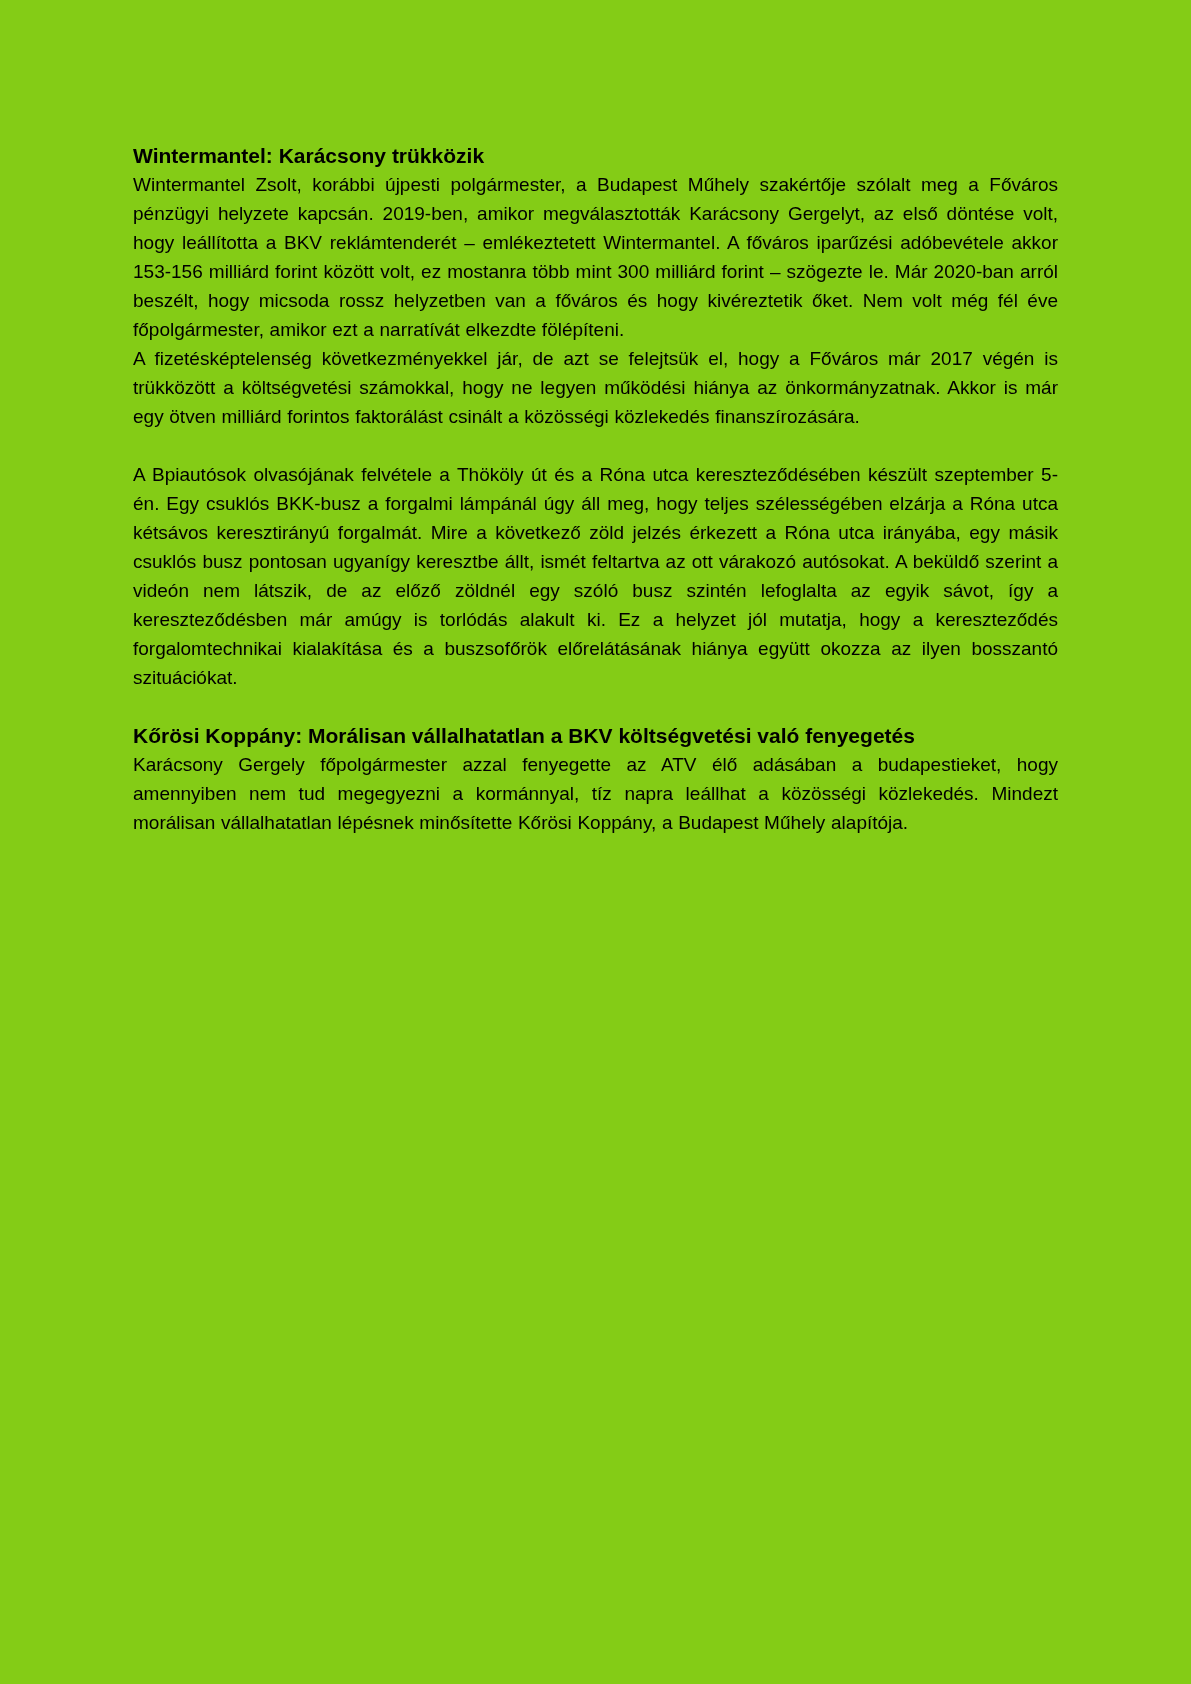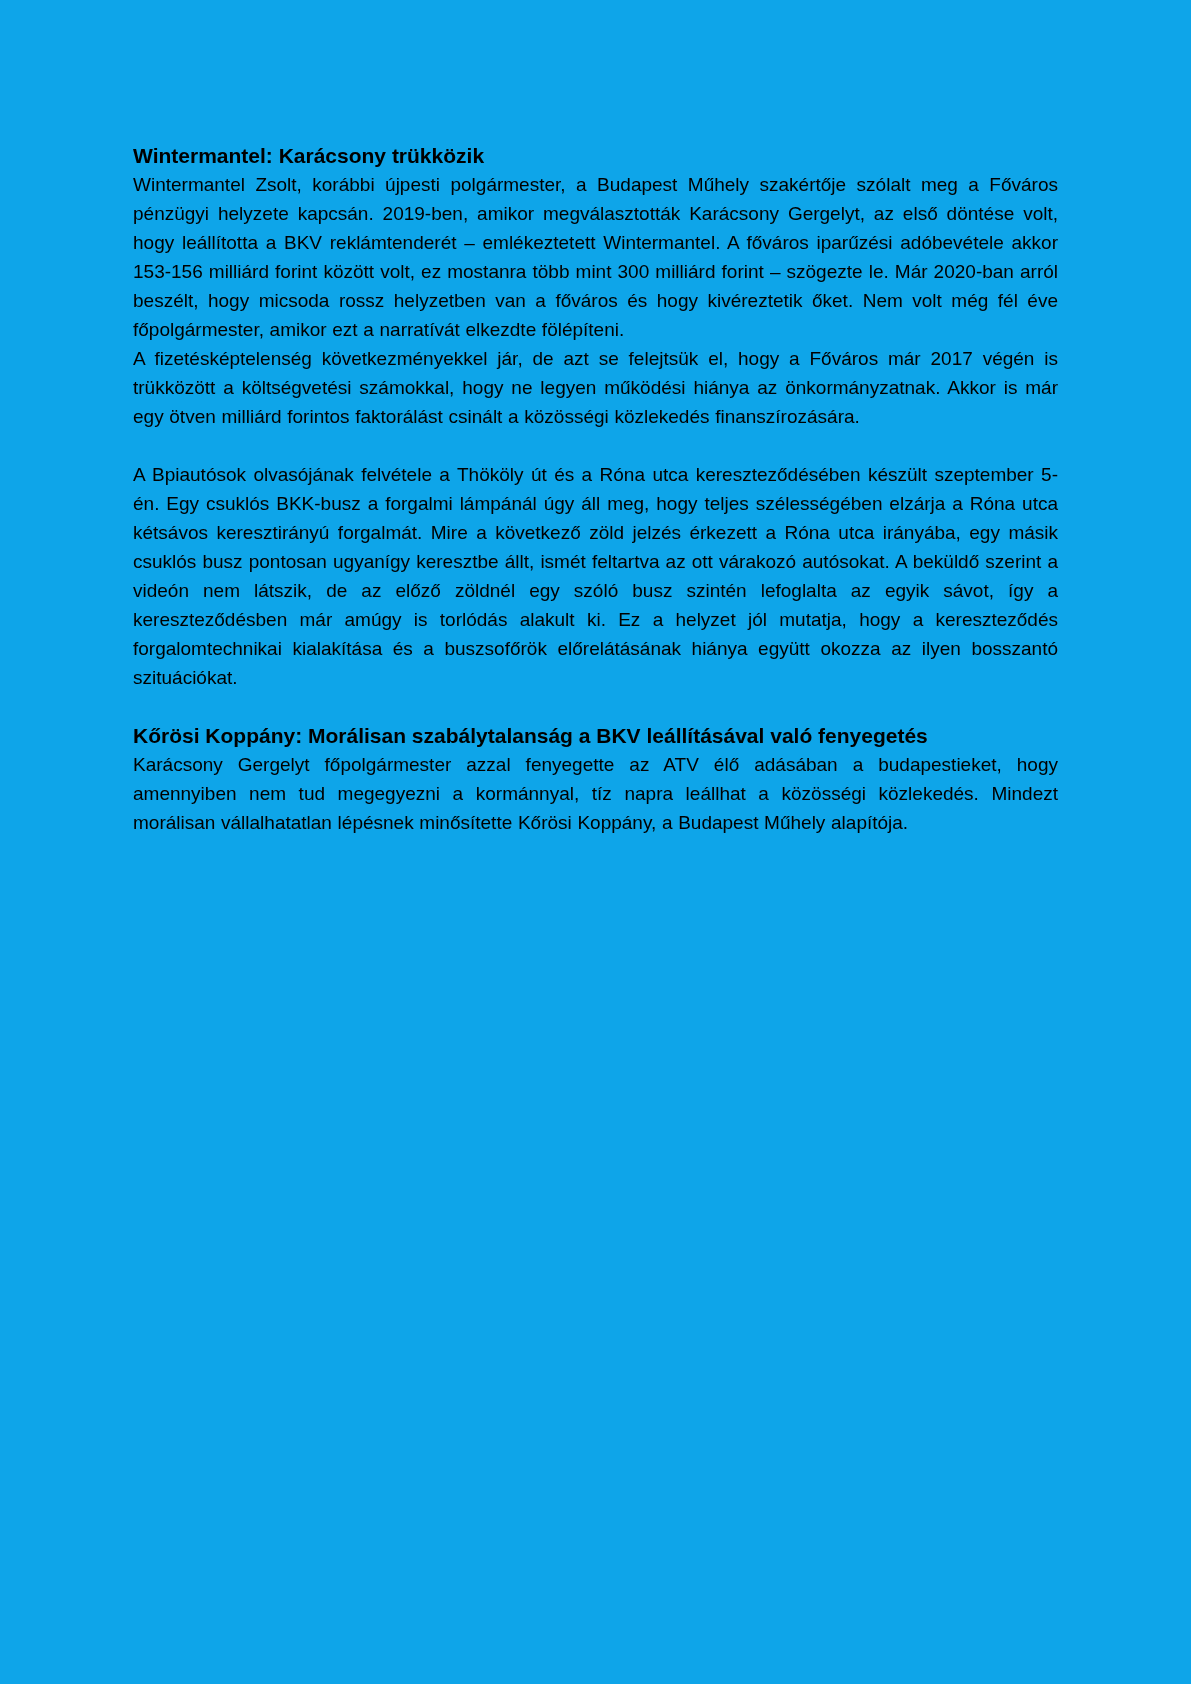--- a/index.html
+++ b/index.html
@@ -12,21 +12,21 @@
     height: 1684px;
     overflow: hidden;
     font-family: "Liberation Sans", "DejaVu Sans", sans-serif;
     color: #000000;
   }
   .page {
     box-sizing: border-box;
     width: 1191px;
     height: 1684px;
     padding: 141px 133px 0 133px;
-    background: #0ea5e9;
+    background: #84cc16;
   }
   .section {
     margin: 0;
   }
   .section + .section {
     margin-top: 29px; 
   }
   .section h2 {
     margin: 0;
     font-size: 21px;
@@ -53,17 +53,17 @@
     <h2>Wintermantel: Karácsony trükközik</h2>
     <p>Wintermantel Zsolt, korábbi újpesti polgármester, a Budapest Műhely szakértője szólalt meg a Főváros pénzügyi helyzete kapcsán. 2019-ben, amikor megválasztották Karácsony Gergelyt, az első döntése volt, hogy leállította a BKV reklámtenderét – emlékeztetett Wintermantel. A főváros iparűzési adóbevétele akkor 153-156 milliárd forint között volt, ez mostanra több mint 300 milliárd forint – szögezte le. Már 2020-ban arról beszélt, hogy micsoda rossz helyzetben van a főváros és hogy kivéreztetik őket. Nem volt még fél éve főpolgármester, amikor ezt a narratívát elkezdte fölépíteni.</p>
     <p>A fizetésképtelenség következményekkel jár, de azt se felejtsük el, hogy a Főváros már 2017 végén is trükközött a költségvetési számokkal, hogy ne legyen működési hiánya az önkormányzatnak. Akkor is már egy ötven milliárd forintos faktorálást csinált a közösségi közlekedés finanszírozására.</p>
   </section>
 
   <section class="section">
     <p>A Bpiautósok olvasójának felvétele a Thököly út és a Róna utca kereszteződésében készült szeptember 5-én. Egy csuklós BKK-busz a forgalmi lámpánál úgy áll meg, hogy teljes szélességében elzárja a Róna utca kétsávos keresztirányú forgalmát. Mire a következő zöld jelzés érkezett a Róna utca irányába, egy másik csuklós busz pontosan ugyanígy keresztbe állt, ismét feltartva az ott várakozó autósokat. A beküldő szerint a videón nem látszik, de az előző zöldnél egy szóló busz szintén lefoglalta az egyik sávot, így a kereszteződésben már amúgy is torlódás alakult ki. Ez a helyzet jól mutatja, hogy a kereszteződés forgalomtechnikai kialakítása és a buszsofőrök előrelátásának hiánya együtt okozza az ilyen bosszantó szituációkat.</p>
   </section>
 
   <section class="section">
-    <h2>Kőrösi Koppány: Morálisan szabálytalanság a BKV leállításával való fenyegetés</h2>
-    <p>Karácsony Gergelyt főpolgármester azzal fenyegette az ATV élő adásában a budapestieket, hogy amennyiben nem tud megegyezni a kormánnyal, tíz napra leállhat a közösségi közlekedés. Mindezt morálisan vállalhatatlan lépésnek minősítette Kőrösi Koppány, a Budapest Műhely alapítója.</p>
+    <h2>Kőrösi Koppány: Morálisan vállalhatatlan a BKV költségvetési való fenyegetés</h2>
+    <p>Karácsony Gergely főpolgármester azzal fenyegette az ATV élő adásában a budapestieket, hogy amennyiben nem tud megegyezni a kormánnyal, tíz napra leállhat a közösségi közlekedés. Mindezt morálisan vállalhatatlan lépésnek minősítette Kőrösi Koppány, a Budapest Műhely alapítója.</p>
   </section>
 
 </div>
 
 </body></html>

